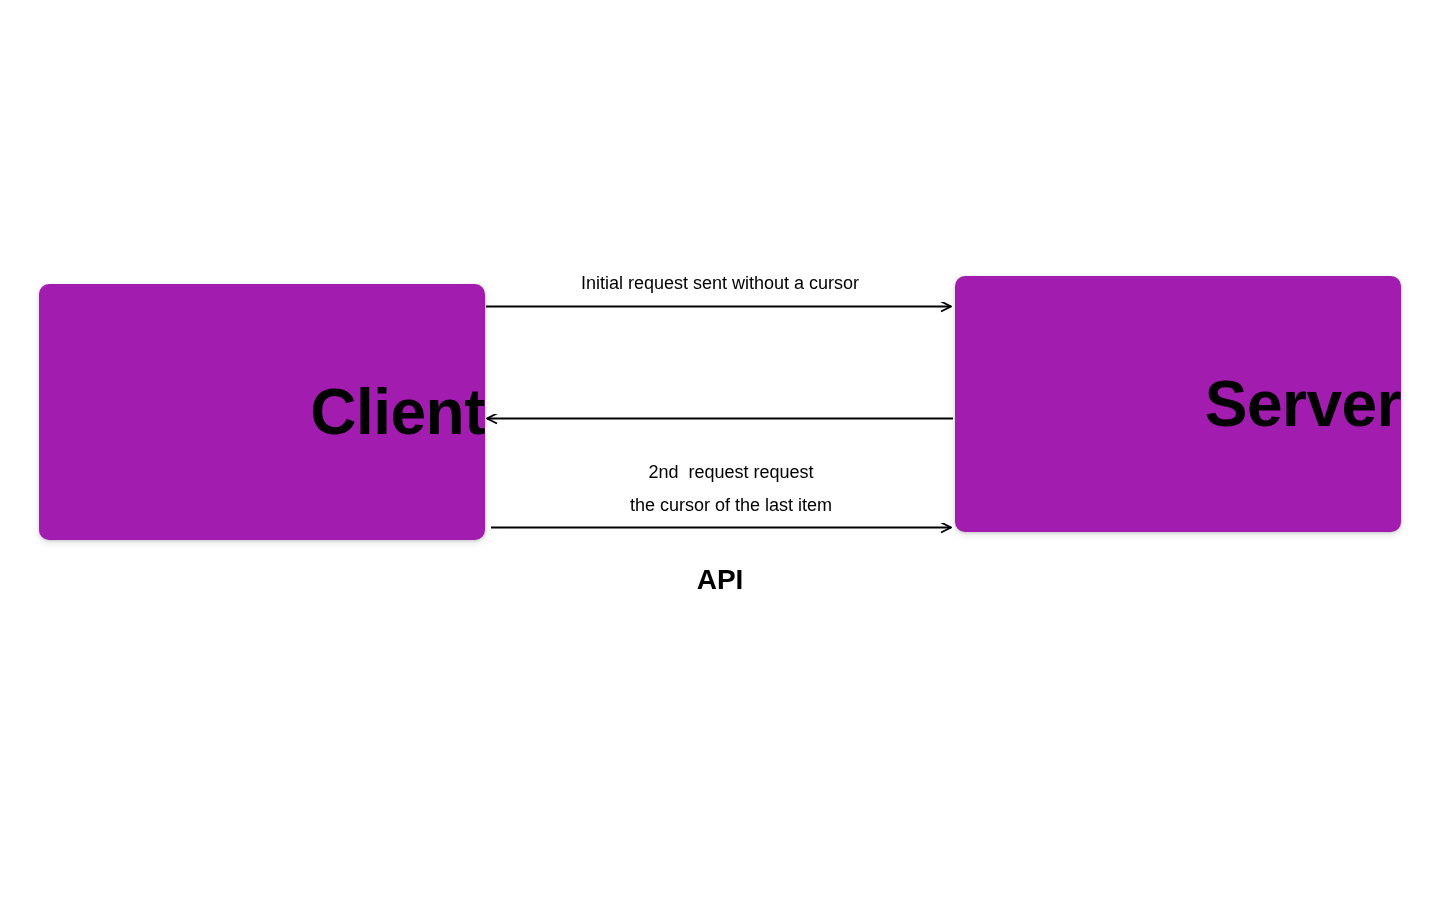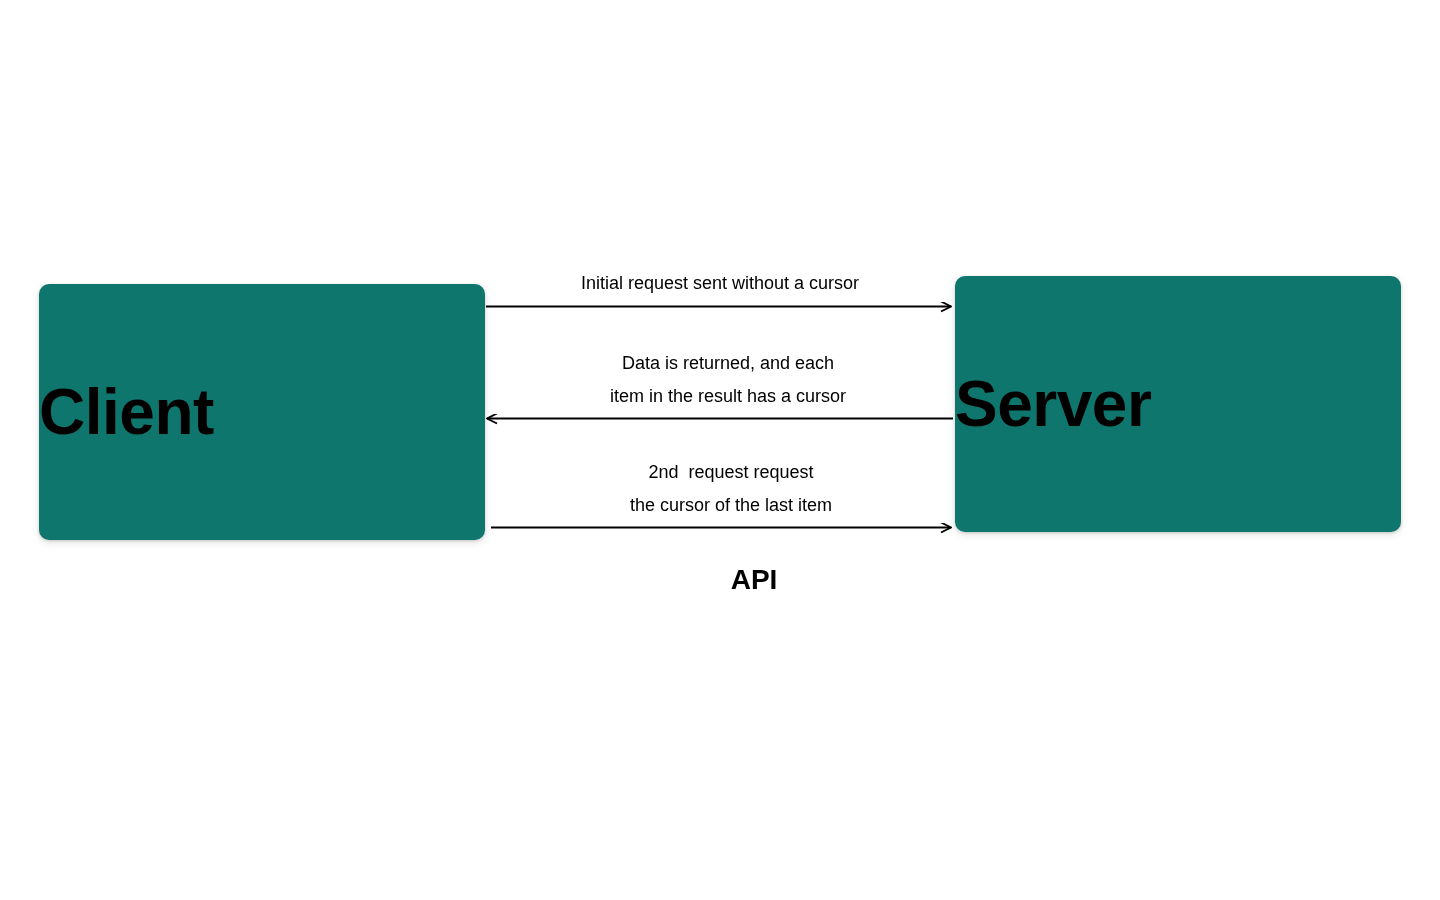--- a/index.html
+++ b/index.html
@@ -18,26 +18,26 @@
   #canvas {
     position: relative;
     width: 1440px;
     height: 900px;
     background: #ffffff;
   }
 
   
   .node {
     position: absolute;
-    background: #0f766e;
+    background: #a21caf;
     border-radius: 10px;
     box-shadow: 0 1px 3px rgba(0,0,0,0.16), 0 3px 9px rgba(0,0,0,0.10);
     display: flex;
     align-items: center;
-    justify-content: flex-start;
+    justify-content: flex-end;
     box-sizing: border-box;
   }
   .node-label {
     font-size: 64px;
     font-weight: 700;
     color: #000000;
     letter-spacing: -0.5px;
     line-height: 1;
   }
 
@@ -83,21 +83,20 @@
   #api-caption {
     position: absolute;
     left: 720px;
     top: 563px;
     transform: translateX(-50%);
     font-size: 28px;
     font-weight: 700;
     color: #000000;
     line-height: 34px;
     white-space: pre;
-    margin-left: 34px;
   }
 </style>
 </head>
 <body>
 
 <div id="canvas">
 
   <svg id="edges" viewBox="0 0 1440 900" width="1440" height="900" xmlns="http://www.w3.org/2000/svg">
     <defs>
       <marker id="arrow-right" markerWidth="12" markerHeight="12" refX="11" refY="5" orient="auto" markerUnits="userSpaceOnUse">
@@ -117,20 +116,18 @@
 
   <div class="node" id="node-client">
     <span class="node-label">Client</span>
   </div>
 
   <div class="node" id="node-server">
     <span class="node-label">Server</span>
   </div>
 
   <div class="edge-label" id="edge-label-1">Initial request sent without a cursor</div>
-  <div class="edge-label" id="edge-label-2">Data is returned, and each
-item in the result has a cursor</div>
   <div class="edge-label" id="edge-label-3">2nd  request request
 the cursor of the last item</div>
 
   <div id="api-caption">API</div>
 
 </div>
 
 </body></html>

